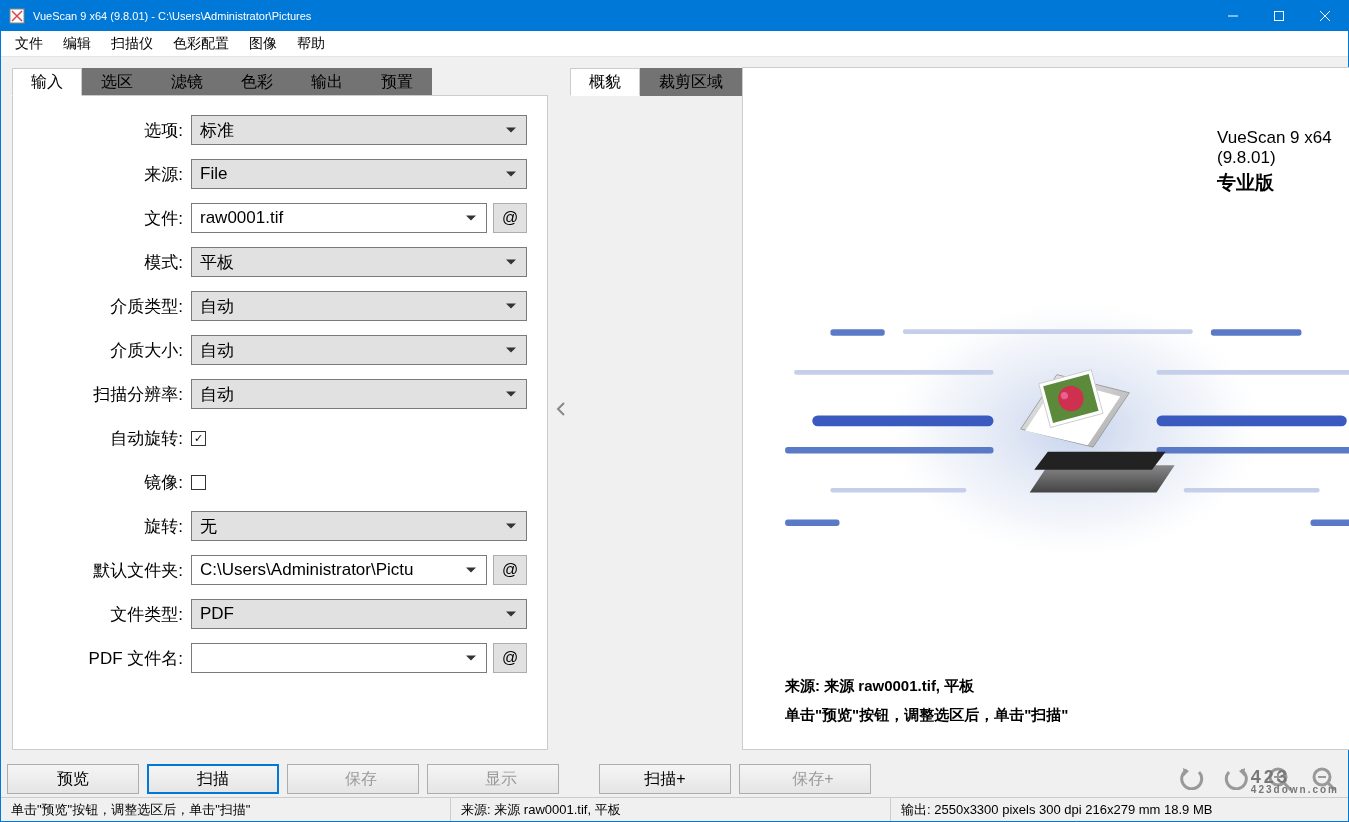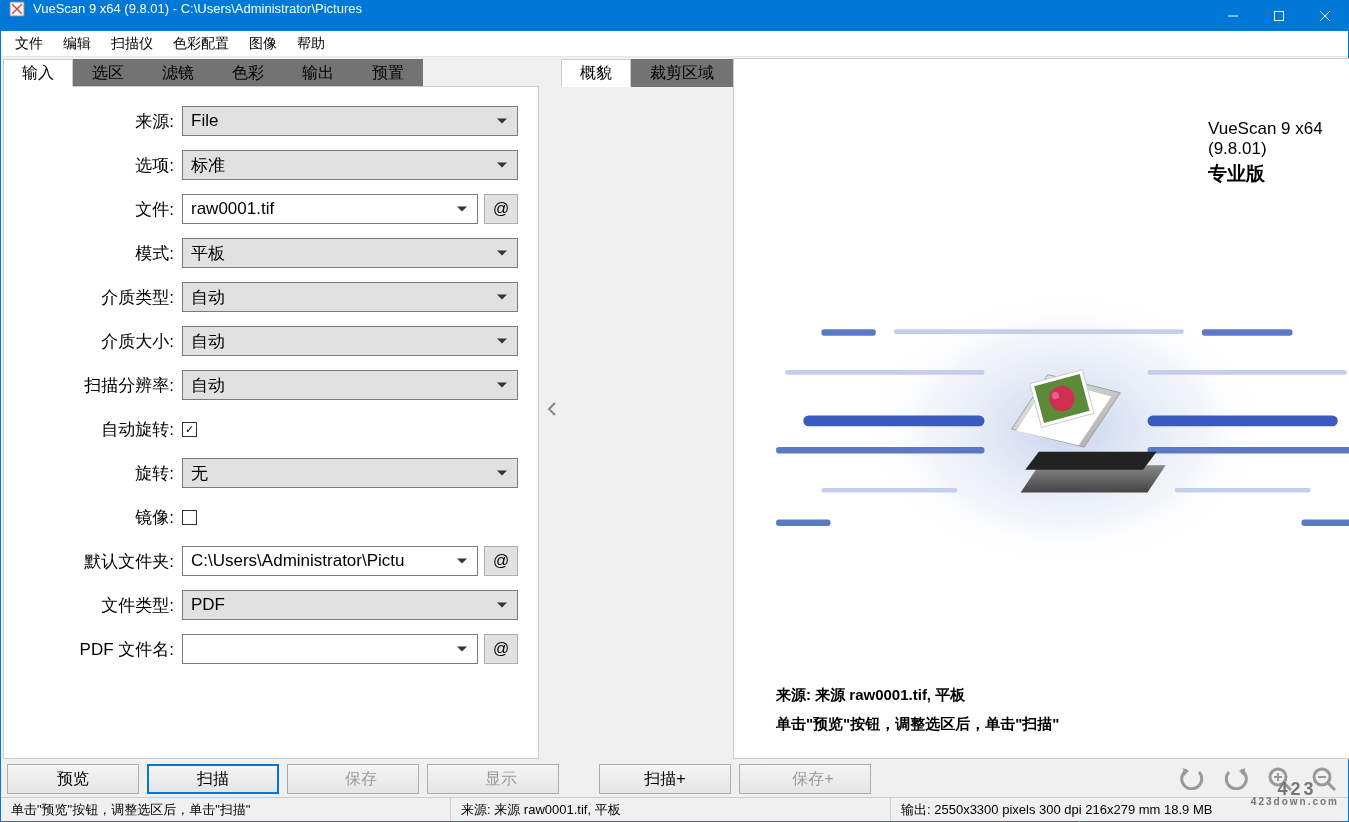--- a/index.html
+++ b/index.html
@@ -1,25 +1,25 @@
 <!DOCTYPE html>
 <html><head>
 <meta charset="utf-8">
 <style>
 * { box-sizing: border-box; margin: 0; padding: 0; }
 body { font-family: "Microsoft YaHei", "Segoe UI", sans-serif; font-size: 14px; background: #fff; overflow: hidden; }
 .window { width: 1349px; height: 822px; display: flex; flex-direction: column; border: 1px solid #0078d7; }
-.titlebar { height: 30px; background: #0078d7; color: #fff; display: flex; align-items: flex-start; padding-left: 8px; font-size: 13px; }
+.titlebar { height: 30px; background: #0078d7; color: #fff; display: flex; align-items: center; padding-left: 8px; font-size: 11px; }
 .titlebar-icon { width: 16px; height: 16px; margin-right: 8px; }
 .titlebar-text { flex: 1; }
 .titlebar-btns { display: flex; height: 100%; }
 .titlebar-btn { width: 46px; display: flex; align-items: center; justify-content: center; color: #fff; cursor: pointer; }
 .menubar { height: 26px; background: #fff; display: flex; align-items: center; padding: 0 4px; border-bottom: 1px solid #e5e5e5; font-size: 14px; }
 .menu-item { padding: 2px 10px; cursor: pointer; }
-.content { flex: 1; display: flex; background: #f0f0f0; padding: 2px; gap: 4px; min-height: 0; }
+.content { flex: 1; display: flex; background: #f0f0f0; padding: 11px; gap: 4px; min-height: 0; }
 .left-panel { width: 562px; display: flex; flex-direction: column; }
 .right-area { flex: 1; display: flex; align-items: stretch; }
 .collapse-btn { width: 18px; display: flex; align-items: center; justify-content: center; cursor: pointer; color: #888; }
 .right-panel { flex: 1; display: flex; }
 .tabs { display: flex; height: 28px; font-size: 16px; }
 .tab { padding: 3px 18px; background: #737373; border: 1px solid transparent; border-bottom: none; cursor: pointer; }
 .tab.active { background: #fff; border: 1px solid #ccc; border-bottom: 1px solid #fff; position: relative; z-index: 2; }
 .tab-body { flex: 1; background: #fff; border: 1px solid #ccc; margin-top: -1px; overflow: auto; }
 .form-area { padding: 18px 20px 18px 10px; }
 .form-row { display: flex; align-items: center; margin-bottom: 12px; height: 32px; }
@@ -42,21 +42,21 @@
 .btn.wide { width: 132px; }
 .btn.disabled { color: #9a9a9a; padding-left: 28px; }
 .btn.primary { border: 2px solid #0078d7; }
 .toolbar-right { margin-left: auto; display: flex; gap: 8px; align-items: center; color: #888; }
 .toolbar-icon { width: 36px; height: 30px; display: flex; align-items: center; justify-content: center; cursor: pointer; font-size: 22px; }
 .statusbar { height: 24px; border-top: 1px solid #ccc; display: flex; align-items: center; font-size: 13px; background: #f0f0f0; }
 .status-cell { padding: 0 10px; border-right: 1px solid #ccc; height: 100%; display: flex; align-items: center; }
 .status-cell:first-child { width: 450px; }
 .status-cell:nth-child(2) { width: 440px; }
 .status-cell:last-child { flex: 1; border-right: none; }
-.watermark { position: absolute; right: 10px; bottom: 16px; font-family: Arial Black, sans-serif; font-weight: 900; font-size: 18px; color: #777; letter-spacing: -1px; line-height: 0.9; text-align: center; pointer-events: none; }
+.watermark { position: absolute; right: 10px; bottom: 28px; font-family: Arial Black, sans-serif; font-weight: 900; font-size: 18px; color: #777; letter-spacing: -1px; line-height: 0.9; text-align: left; pointer-events: none; }
 .watermark small { font-size: 10px; display: block; letter-spacing: 2px; }
 .scanner-svg { width: 680px; height: 320px; }
 </style>
 </head>
 <body>
 
 <div class="window">
 
   <div class="titlebar">
     <svg class="titlebar-icon" viewBox="0 0 16 16">
@@ -101,30 +101,30 @@
         <div class="tab">选区</div>
         <div class="tab">滤镜</div>
         <div class="tab">色彩</div>
         <div class="tab">输出</div>
         <div class="tab">预置</div>
       </div>
       <div class="tab-body">
         <div class="form-area">
 
           <div class="form-row">
+              <div class="form-label">选项:</div>
+            <div class="form-control">
+                <div class="combo">标准</div>
+              </div>
+            </div>
+
+          <div class="form-row">
               <div class="form-label">来源:</div>
             <div class="form-control">
                 <div class="combo">File</div>
-              </div>
-            </div>
-
-          <div class="form-row">
-              <div class="form-label">选项:</div>
-            <div class="form-control">
-                <div class="combo">标准</div>
               </div>
             </div>
 
           <div class="form-row">
               <div class="form-label">文件:</div>
             <div class="form-control">
                 <div class="combo editable narrow" style="flex:0 0 296px">raw0001.tif</div>
             <div class="at-btn">@</div>
               </div>
             </div>
@@ -158,30 +158,30 @@
             </div>
 
           <div class="form-row">
               <div class="form-label">自动旋转:</div>
             <div class="form-control">
                 <div class="checkbox">✓</div>
               </div>
             </div>
 
           <div class="form-row">
+              <div class="form-label">镜像:</div>
+            <div class="form-control">
+                <div class="checkbox"></div>
+              </div>
+            </div>
+
+          <div class="form-row">
               <div class="form-label">旋转:</div>
             <div class="form-control">
                 <div class="combo">无</div>
-              </div>
-            </div>
-
-          <div class="form-row">
-              <div class="form-label">镜像:</div>
-            <div class="form-control">
-                <div class="checkbox"></div>
               </div>
             </div>
 
           <div class="form-row">
               <div class="form-label">默认文件夹:</div>
             <div class="form-control">
                 <div class="combo editable narrow" style="flex:0 0 296px">C:\Users\Administrator\Pictu</div>
             <div class="at-btn">@</div>
               </div>
             </div>

